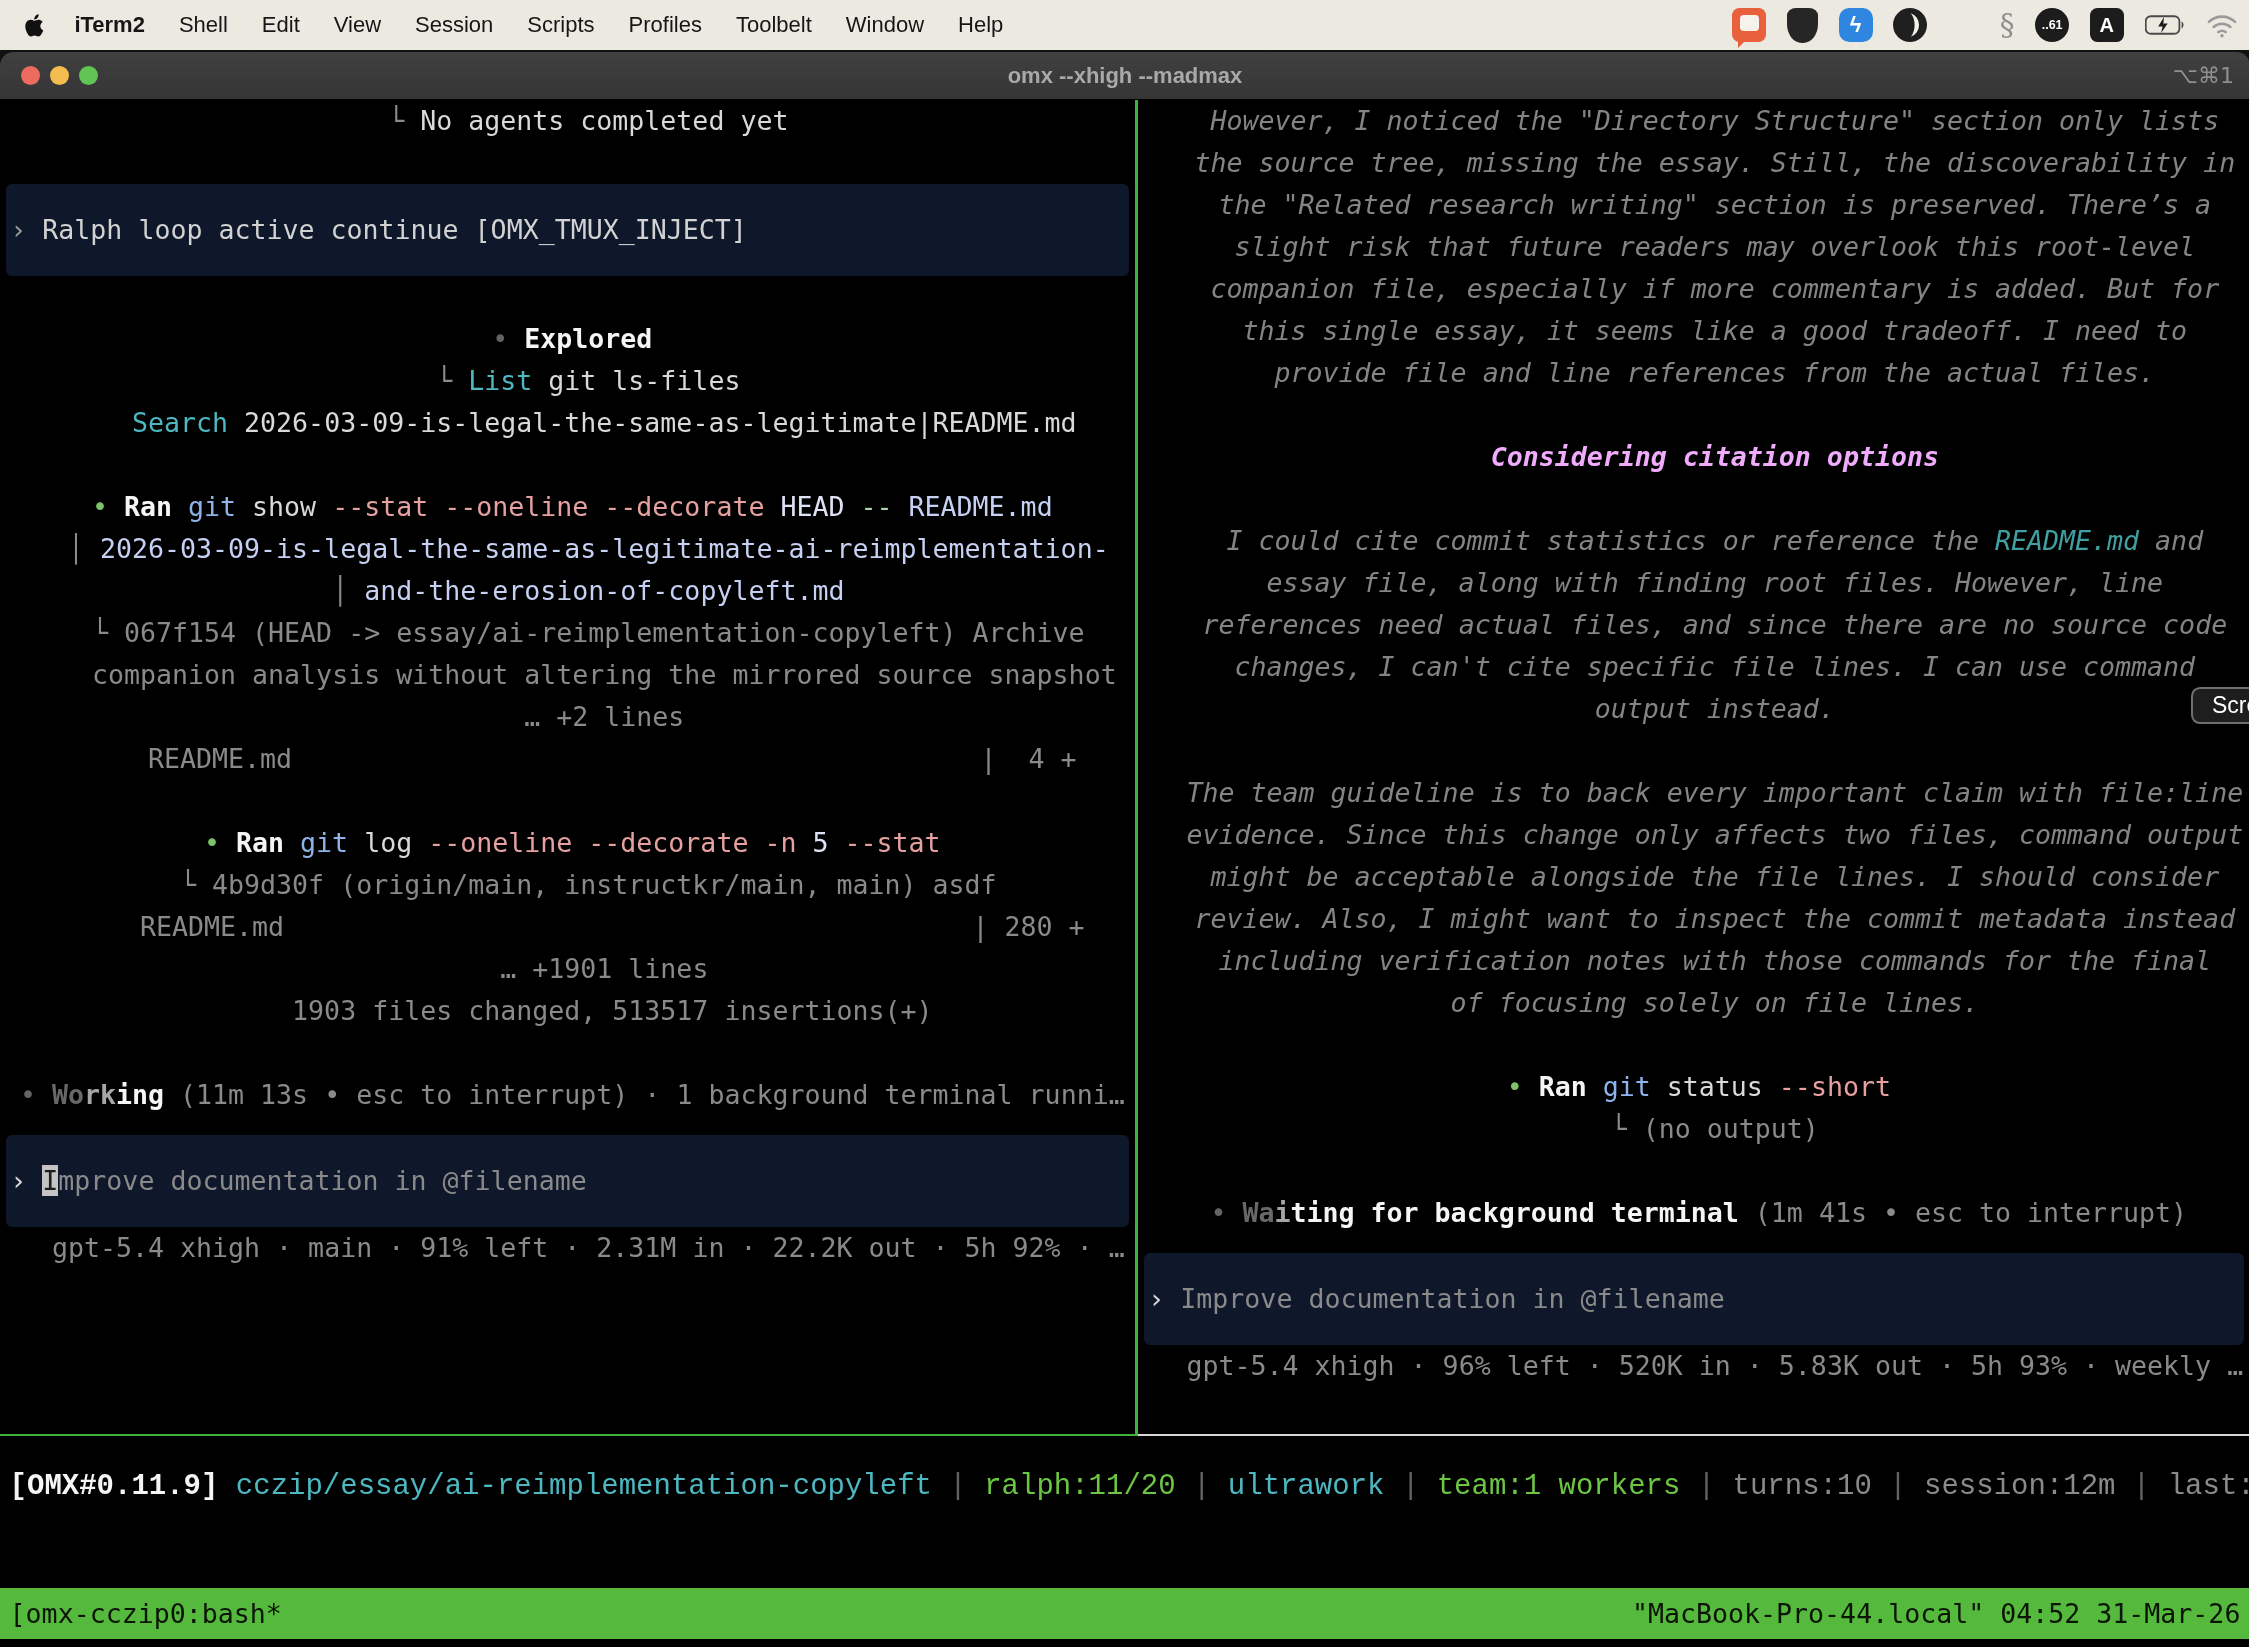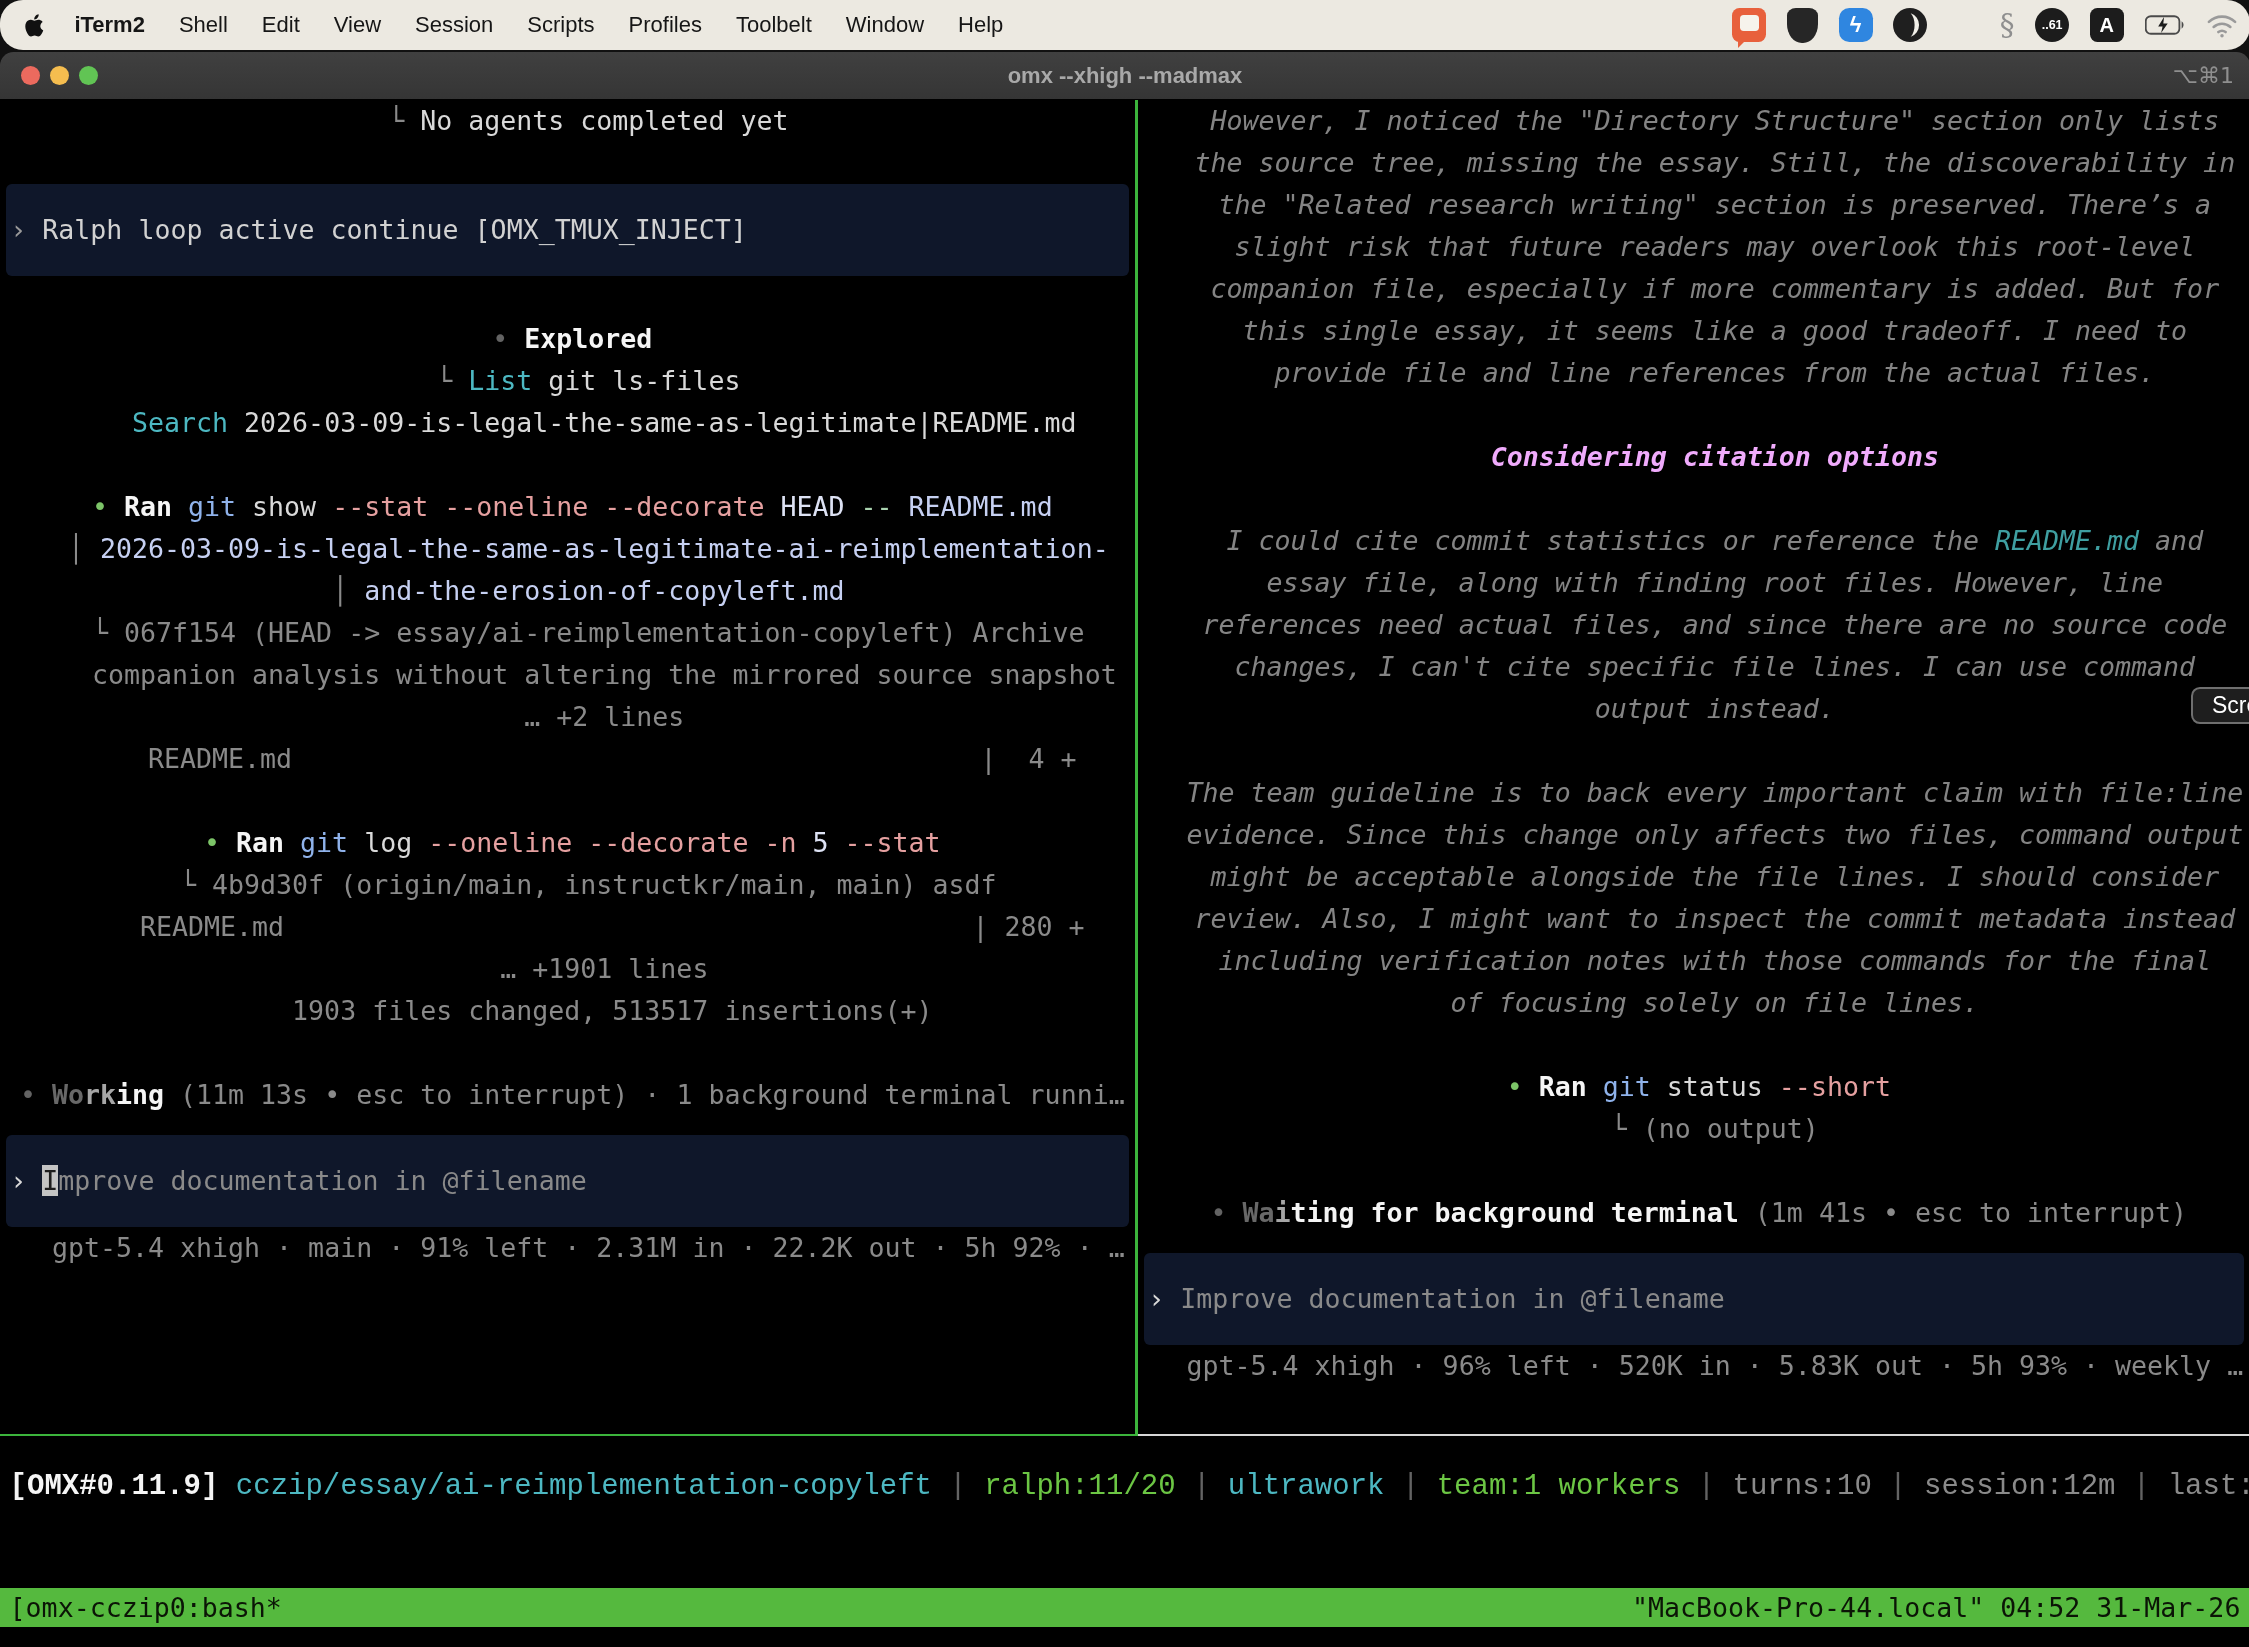--- a/index.html
+++ b/index.html
@@ -1,20 +1,20 @@
 <!DOCTYPE html>
 <html style="font-size:11.8px"><head>
 <meta charset="utf-8">
 <style>
   html,body{margin:0;padding:0;background:#0c0c0c;width:2250px;height:1648px;overflow:hidden;}
   .screen{width:2250px;height:1648px;display:flex;flex-direction:column;background:#111;}
 
   
   .menubar{height:50px;background:#ece9e1;display:flex;align-items:center;justify-content:space-between;
-           font-family:"Liberation Sans",sans-serif;font-size:22px;color:#161616;flex:0 0 auto;border-radius:23px;}
+           font-family:"Liberation Sans",sans-serif;font-size:22px;color:#161616;flex:0 0 auto;}
   .mb-left{display:flex;align-items:center;padding-left:25px;}
   .apple{width:25px;height:29.5px;display:inline-flex;align-items:center;margin-right:7.4px;}
   .menu-items{display:flex;align-items:center;}
   .menu-items span{padding:0 17px;white-space:nowrap;}
   .menu-items span:first-child{font-weight:bold;}
   .mb-right{display:flex;align-items:center;gap:20.7px;padding-right:11.8px;}
   .mi{display:inline-flex;align-items:center;justify-content:center;}
   .chat{width:34px;height:34px;background:#e8603c;border-radius:7.4px;position:relative;}
   .chat::after{content:"";position:absolute;left:7.4px;top:6.6px;width:19px;height:16px;background:#f6f3ec;border-radius:3.7px;}
   .chat::before{content:"";position:absolute;left:5.9px;bottom:-5.9px;border:6.6px solid transparent;border-top-color:#e8603c;border-left-color:#e8603c;}
@@ -64,21 +64,21 @@
   .b{font-weight:bold;}
   .cursor{background:#c4c4c4;color:#1d1d1d;}
 
   
   .overlay{position:absolute;left:2191px;top:587px;width:103px;height:37px;background:#1e1e1e;
            border:2.2px solid #6f6f6f;border-radius:8.9px;color:#fff;font-family:"Liberation Sans",sans-serif;
            font-size:23px;display:flex;align-items:center;padding-left:19px;box-sizing:border-box;}
 
   
   .omx-status{margin-top:29.5px;flex:0 0 auto;font-family:Liberation Mono, monospace;font-size:29px;}
-  .tmux{margin-top:80px;height:39px;background:#55b93e;color:#0b1506;display:flex;justify-content:space-between;
+  .tmux{margin-top:80px;height:51px;background:#55b93e;color:#0b1506;display:flex;justify-content:space-between;
         align-items:center;font-family:"DejaVu Sans Mono","Liberation Mono",monospace;font-size:26.6px;
         padding:0 9.6px;white-space:pre;flex:0 0 auto;}
   .strip{flex:1;background:#000;}
 </style>
 </head>
 <body>
 
 <div class="screen">
 
   <div class="menubar">

